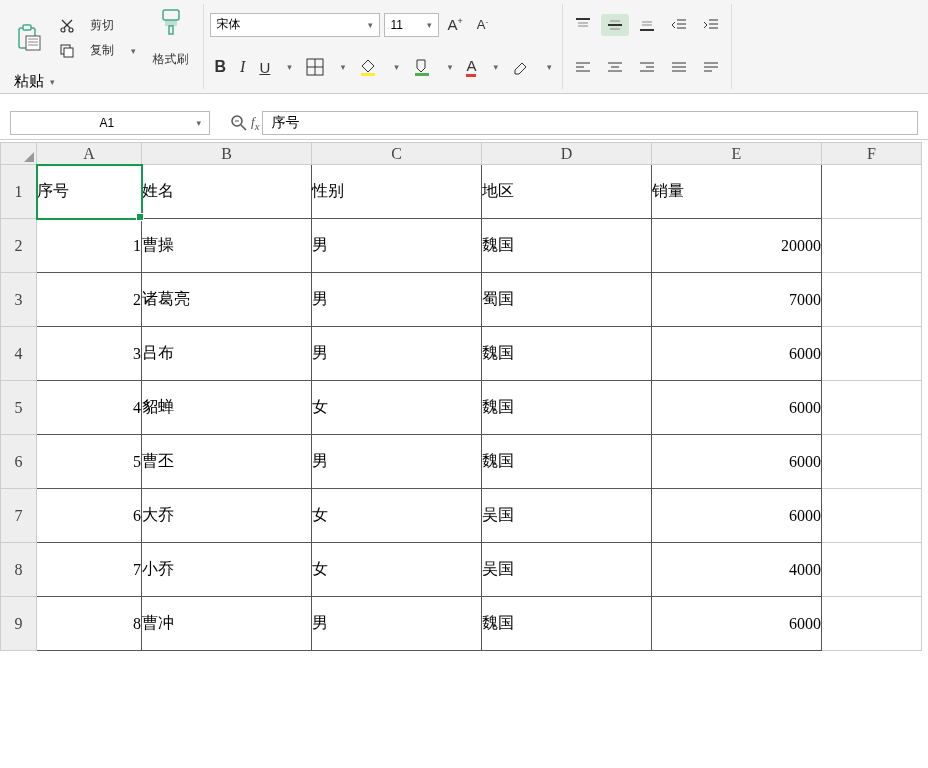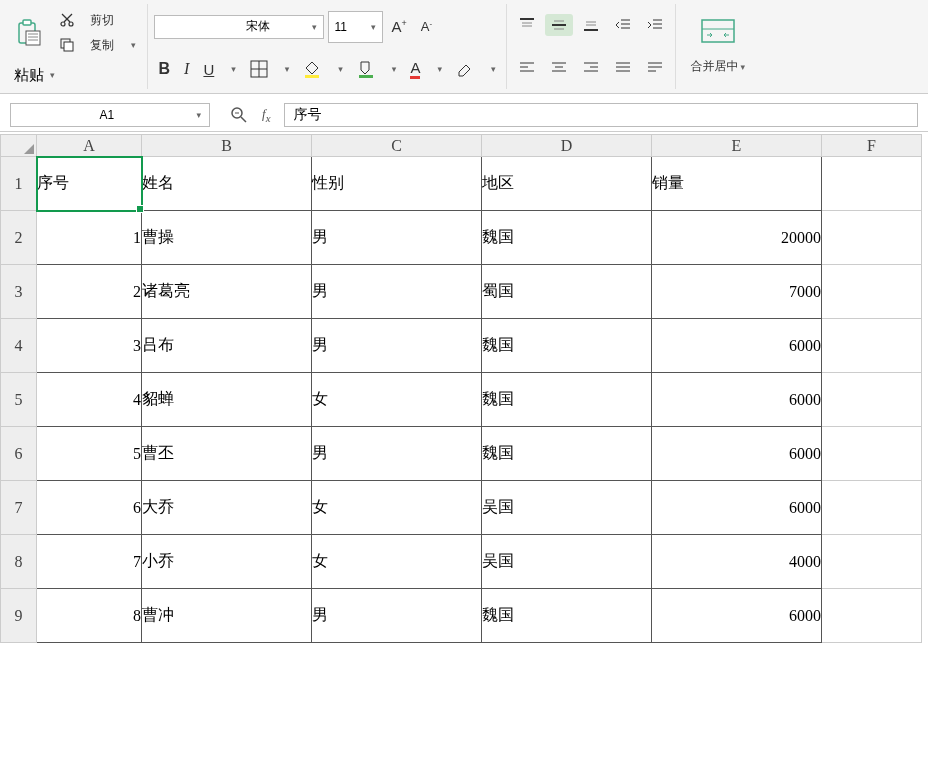--- a/index.html
+++ b/index.html
@@ -7,29 +7,29 @@
 
 
 .toolbar { background: #f5f5f5; border-bottom: 1px solid #ccc; height: 94px; display: flex; padding: 4px 2px; }
 .tool-group { display: flex; flex-direction: column; border-right: 1px solid #ddd; padding: 0 6px; justify-content: space-around; }
 .tool-row { display: flex; align-items: center; gap: 4px; }
 .tool-btn { display: flex; align-items: center; gap: 15px; padding: 3px 5px; cursor: pointer; border-radius: 3px; color: #333; font-size: 12px; }
 .tool-btn-big { flex-direction: column; padding: 4px 8px; }
 .dropdown-caret { font-size: 9px; color: #666; margin-left: 2px; }
 
 
-.font-select { border: 1px solid #bbb; background: #fff; padding: 2px 6px; font-size: 12px; width: 170px; height: 24px; display: flex; align-items: center; justify-content: flex-end; gap: 40px; }
-.size-select { border: 1px solid #bbb; background: #fff; padding: 2px 6px; font-size: 12px; width: 55px; height: 32px; display: flex; align-items: center; justify-content: space-between; }
+.font-select { border: 1px solid #bbb; background: #fff; padding: 2px 6px; font-size: 12px; width: 170px; height: 24px; display: flex; align-items: center; justify-content: space-between; gap: 40px; }
+.size-select { border: 1px solid #bbb; background: #fff; padding: 2px 6px; font-size: 12px; width: 55px; height: 24px; display: flex; align-items: center; justify-content: space-between; }
 
 .icon { display: inline-flex; align-items: center; justify-content: center; }
 
 
-.formula-bar { height: 34px; border-bottom: 1px solid #ccc; display: flex; align-items: center; padding: 4px 10px; gap: 20px; margin-top: 4px; }
+.formula-bar { height: 34px; border-bottom: 1px solid #ccc; display: flex; align-items: center; padding: 4px 10px; gap: 20px; margin-top: 12px; }
 .name-box { border: 1px solid #bbb; background: #fff; width: 200px; height: 24px; display: flex; align-items: center; padding: 0 8px; justify-content: space-between; font-size: 12px; }
-.fx-area { display: flex; align-items: center; gap: 14px; flex: 1; }
+.fx-area { display: flex; align-items: center; gap: 3px; flex: 1; }
 .fx-input { border: 1px solid #bbb; background: #fff; flex: 1; height: 24px; padding: 0 8px; display: flex; align-items: center; font-family: SimSun; font-size: 14px; }
 
 
 .sheet-container { position: relative; margin-top: 2px; }
 .sheet { border-collapse: collapse; table-layout: fixed; }
 .sheet td, .sheet th { border: 1px solid #ccc; height: 54px; font-family: SimSun, serif; font-size: 16px; padding: 0; }
 .row-hdr, .col-hdr { background: #eee; color: #444; text-align: center; font-size: 13px; font-weight: normal; }
 .row-hdr { width: 36px; height: 54px; }
 .col-hdr { height: 22px; }
 .corner { width: 36px; height: 22px; background: #eee; position: relative; }
@@ -90,20 +90,30 @@
           <span class="icon">
             <svg width="16" height="16" viewBox="0 0 16 16">
                 <rect x="2" y="2" width="9" height="9" fill="none" stroke="#333"></rect>
                 <rect x="5" y="5" width="9" height="9" fill="#fff" stroke="#333"></rect>
               </svg>
           </span>
           <span>复制</span>
           <span class="dropdown-caret">▾</span>
         </div>
       </div>
+      <div class="tool-btn tool-btn-big">
+        <span class="icon">
+          <svg width="24" height="28" viewBox="0 0 24 28">
+              <rect x="4" y="2" width="16" height="10" rx="2" fill="none" stroke="#4a8" stroke-width="1.5"></rect>
+              <rect x="6" y="12" width="12" height="6" fill="#4a8" opacity="0.3"></rect>
+              <rect x="10" y="18" width="4" height="8" fill="none" stroke="#4a8" stroke-width="1.5"></rect>
+            </svg>
+        </span>
+        <span style="font-size:12px">格式刷</span>
+      </div>
     </div>
     <div class="tool-row">
       <span style="font-size:15px;padding-left:6px">粘贴</span>
       <span class="dropdown-caret">▾</span>
     </div>
   </div>
 
   <div class="tool-group">
     <div class="tool-row">
       <div class="font-select">
@@ -267,33 +277,20 @@
             <svg width="18" height="16">
               <line x1="2" y1="3" x2="16" y2="3" stroke="#333"></line>
               <line x1="2" y1="7" x2="16" y2="7" stroke="#333"></line>
               <line x1="2" y1="11" x2="10" y2="11" stroke="#333"></line>
             </svg>
           </span>
         </div>
     </div>
   </div>
 
-  <div class="tool-group" style="border-right:none">
-    <div class="tool-btn tool-btn-big">
-      <span class="icon">
-        <svg width="34" height="24" viewBox="0 0 34 24">
-            <rect x="1" y="1" width="32" height="22" fill="none" stroke="#4a8" stroke-width="1.5"></rect>
-            <line x1="1" y1="10" x2="33" y2="10" stroke="#4a8"></line>
-            <path d="M6 16 L11 16 M9 14 L11 16 L9 18" fill="none" stroke="#4a8"></path>
-            <path d="M28 16 L23 16 M25 14 L23 16 L25 18" fill="none" stroke="#4a8"></path>
-          </svg>
-      </span>
-      <span style="font-size:12px"><span>合并居中</span><span class="dropdown-caret">▾</span></span>
-    </div>
-  </div>
 </div>
 
 <div class="formula-bar">
   <div class="name-box">
     <span style="margin:0 auto">A1</span>
     <span class="dropdown-caret">▾</span>
   </div>
   <div class="fx-area">
     <span class="icon">
       <svg width="18" height="18" viewBox="0 0 18 18">

